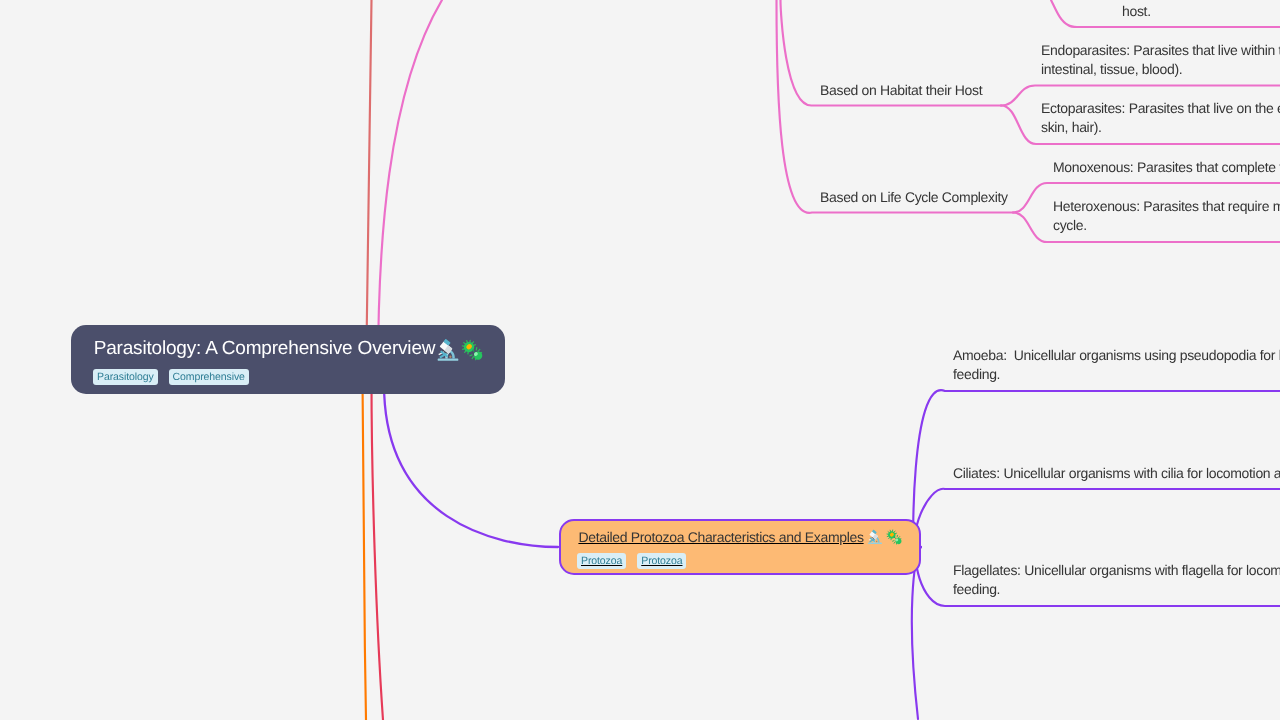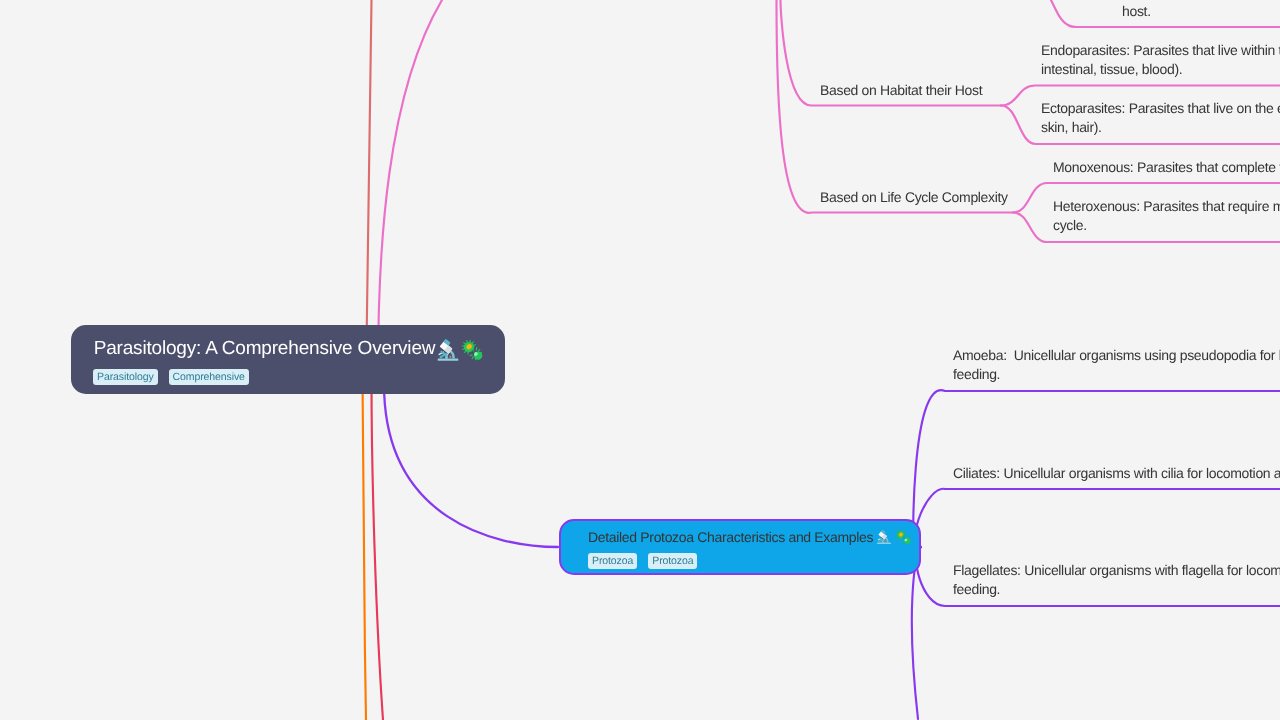--- a/index.html
+++ b/index.html
@@ -8,21 +8,21 @@
   #stage{position:relative;will-change:transform;width:1280px;height:720px;overflow:hidden;background:#f4f4f4;}
   svg#links{position:absolute;left:0;top:0;width:1280px;height:720px;}
   svg#links path{fill:none;stroke-linecap:round;}
   .leaf{position:absolute;font-size:14px;line-height:19px;color:#353535;letter-spacing:-0.33px;white-space:pre;}
   .branch{position:absolute;font-size:14px;line-height:19px;color:#353535;letter-spacing:-0.33px;white-space:nowrap;}
   .card{position:absolute;border-radius:15px;box-sizing:border-box;text-align:center;}
   .tags{display:flex;gap:11px;margin-top:8px;}
   .tag{font-size:10.5px;line-height:16px;padding:0 4px;border-radius:3px;background:#d9eef6;color:#2e7d94;letter-spacing:-0.1px;}
   #root-card{left:71px;top:325px;width:434px;height:69px;background:#4b4f6b;padding:11px 22px;}
   #root-card .title{color:#fff;font-size:19px;line-height:25px;letter-spacing:-0.18px;white-space:nowrap;}
-  #proto-card{left:559px;top:519px;width:362px;height:56px;background:#0ea5e9;border:2.5px solid #8839ef;padding:7px 27px;}
+  #proto-card{left:559px;top:519px;width:362px;height:56px;background:#fdba74;border:2.5px solid #8839ef;padding:7px 16px;text-decoration:underline;}
   #proto-card .title{color:#353535;font-size:14px;line-height:19px;letter-spacing:-0.33px;white-space:nowrap;}
   .emoji{display:inline-block;margin-left:2px;}
   .emoji svg{display:block;}
   #root-card .emoji{vertical-align:-6px;}
   #root-card .emoji svg{width:22px;height:22px;margin:-1px -0.5px;}
   #root-card [data-name="microscope-emoji"] svg{width:24px;height:24px;margin:-2px -1px;}
   #proto-card .emoji{vertical-align:-3px;margin-left:3px;}
   #proto-card .tags{margin-top:6px;}
 </style>
 </head>

